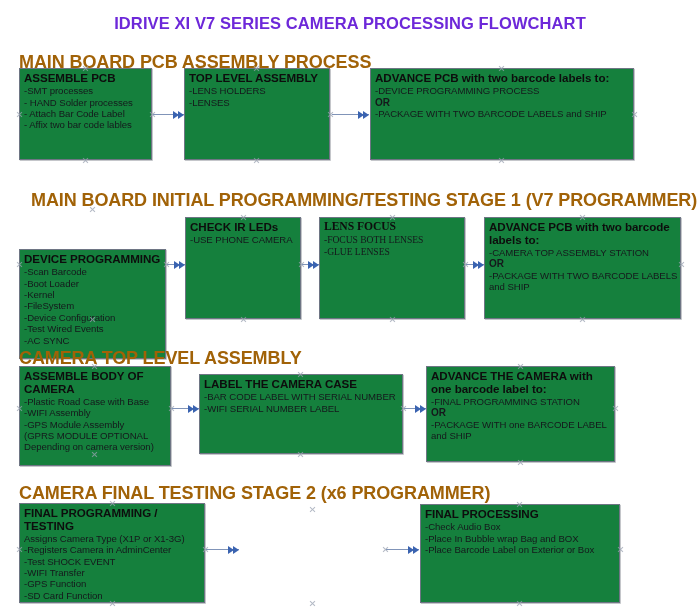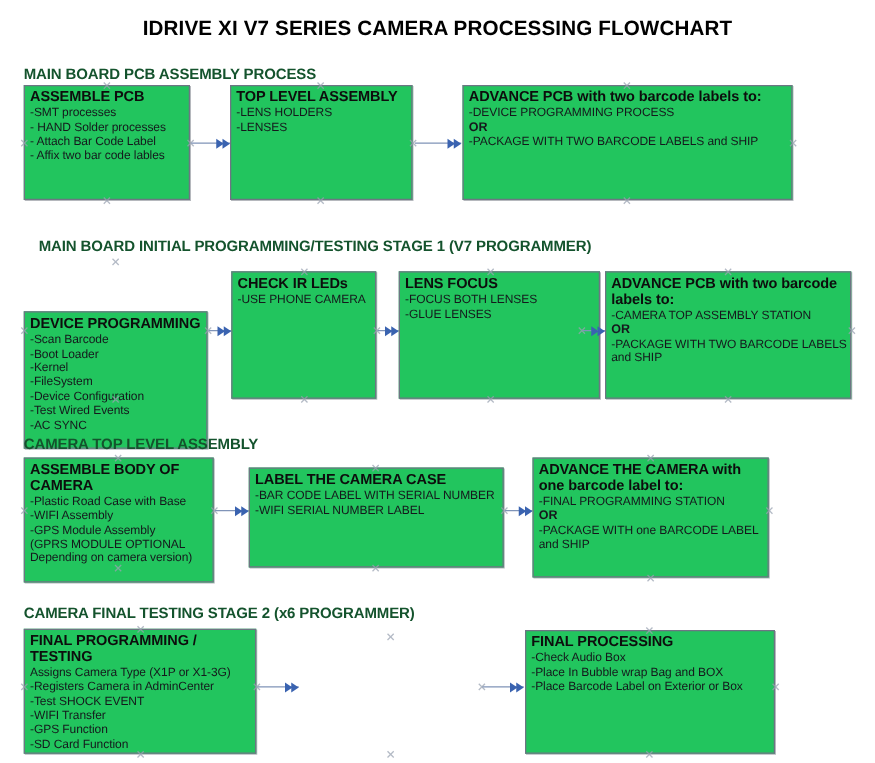--- a/index.html
+++ b/index.html
@@ -26,36 +26,36 @@
 
   .doc-title {
     position: absolute;
     left: 0;
     top: 14px;
     width: 700px;
     text-align: center;
     font-size: 16.5px;
     font-weight: bold;
     letter-spacing: 0.1px;
-    color: #000000;
+    color: #6d28d9;
   }
 
   .section-title {
     position: absolute;
-    font-size: 12px;
+    font-size: 18px;
     font-weight: bold;
-    color: #14532d;
+    color: #a16207;
     white-space: nowrap;
     letter-spacing: -0.1px;
   }
 
   .node {
     position: absolute;
     box-sizing: border-box;
-    background: #22c55e;
+    background: #15803d;
     border: 1.2px solid #6e7584;
     box-shadow: 0.8px 0.8px 0 rgba(120,125,135,0.55);
     padding: 3px 3px 2px 4px;
     overflow: hidden;
   }
   .node .ttl {
     font-size: 11.6px;
     font-weight: bold;
     line-height: 12.6px;
     color: #0d0d0d;
@@ -202,21 +202,21 @@
   <div class="hx" style="left:240px; top:214px;"></div>
   <div class="hx" style="left:240px; top:316px;"></div>
   <div class="hx" style="left:298px; top:261px;"></div>
 
   <div class="conn" style="left:302px; top:260px; width:17px;">
     <div class="ln"></div>
     <div class="hd h1"></div>
     <div class="hd h2"></div>
   </div>
 
-  <div class="node" style="left:319px; top:217px; width:161px; height:102px;">
+  <div class="node" style="left:319px; top:217px; width:146px; height:102px;font-family:Liberation Serif, serif;">
     <span class="ttl">LENS FOCUS</span>
     <span class="li">-FOCUS BOTH LENSES</span>
     <span class="li">-GLUE LENSES</span>
   </div>
   <div class="hx" style="left:389px; top:214px;"></div>
   <div class="hx" style="left:389px; top:316px;"></div>
   <div class="hx" style="left:462px; top:261px;"></div>
 
   <div class="conn" style="left:466px; top:260px; width:18px;">
     <div class="ln"></div>

